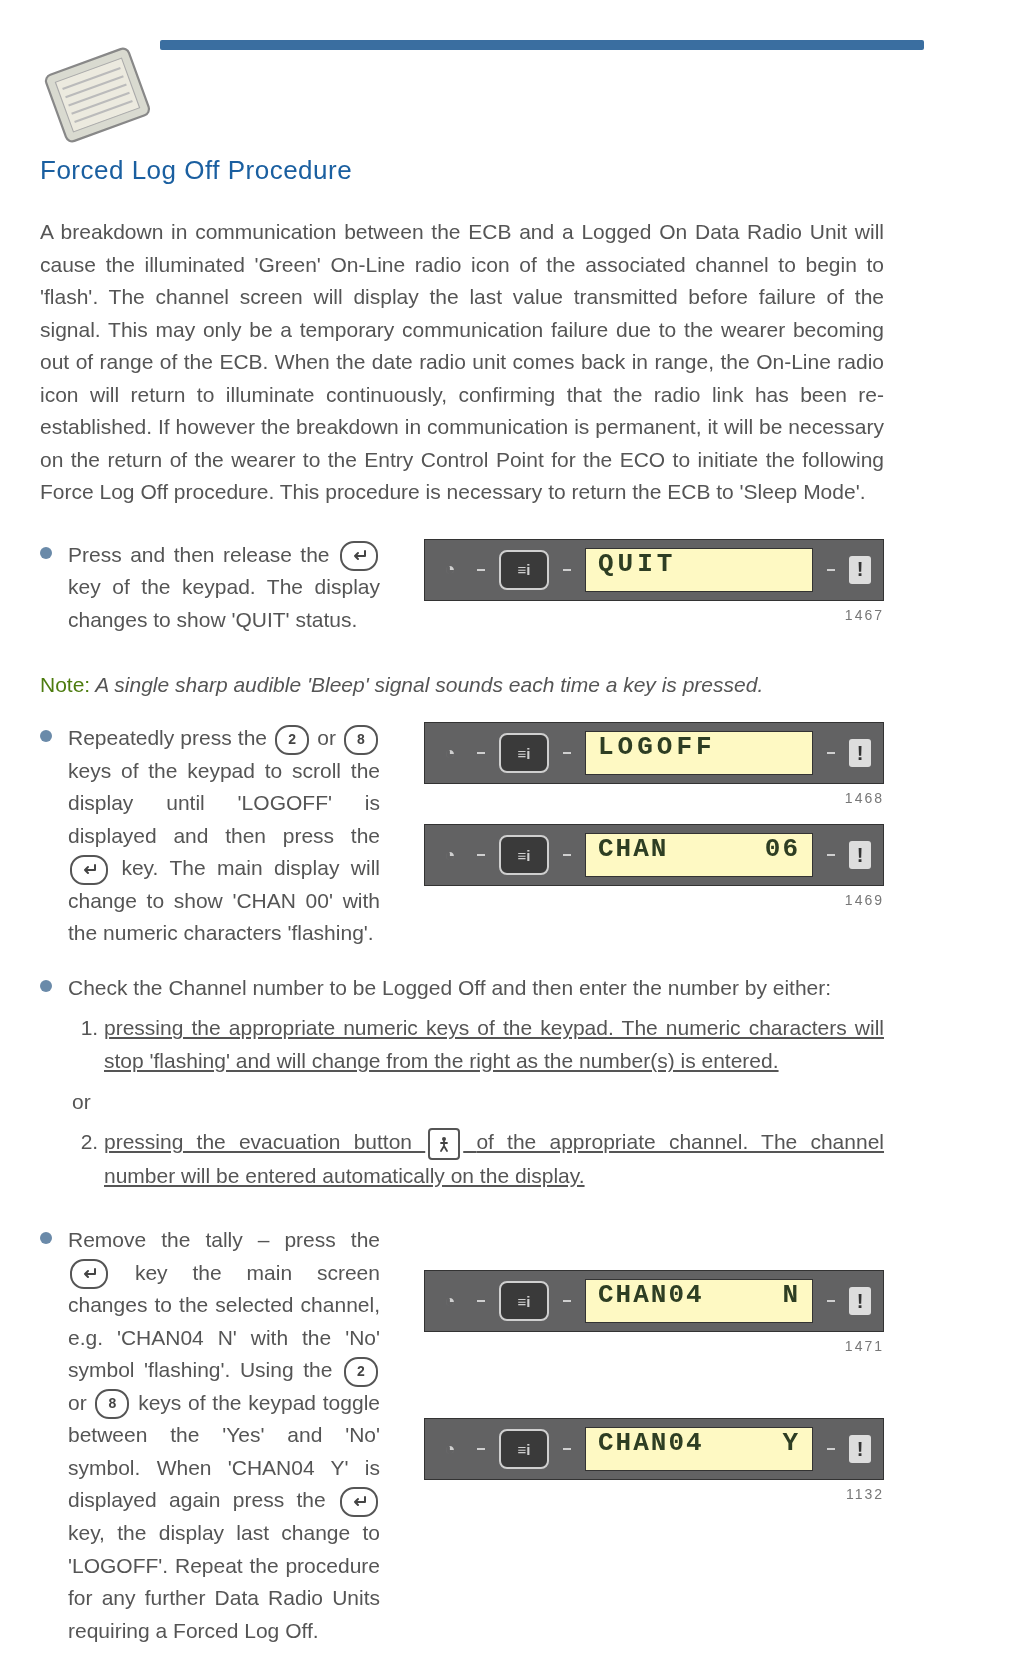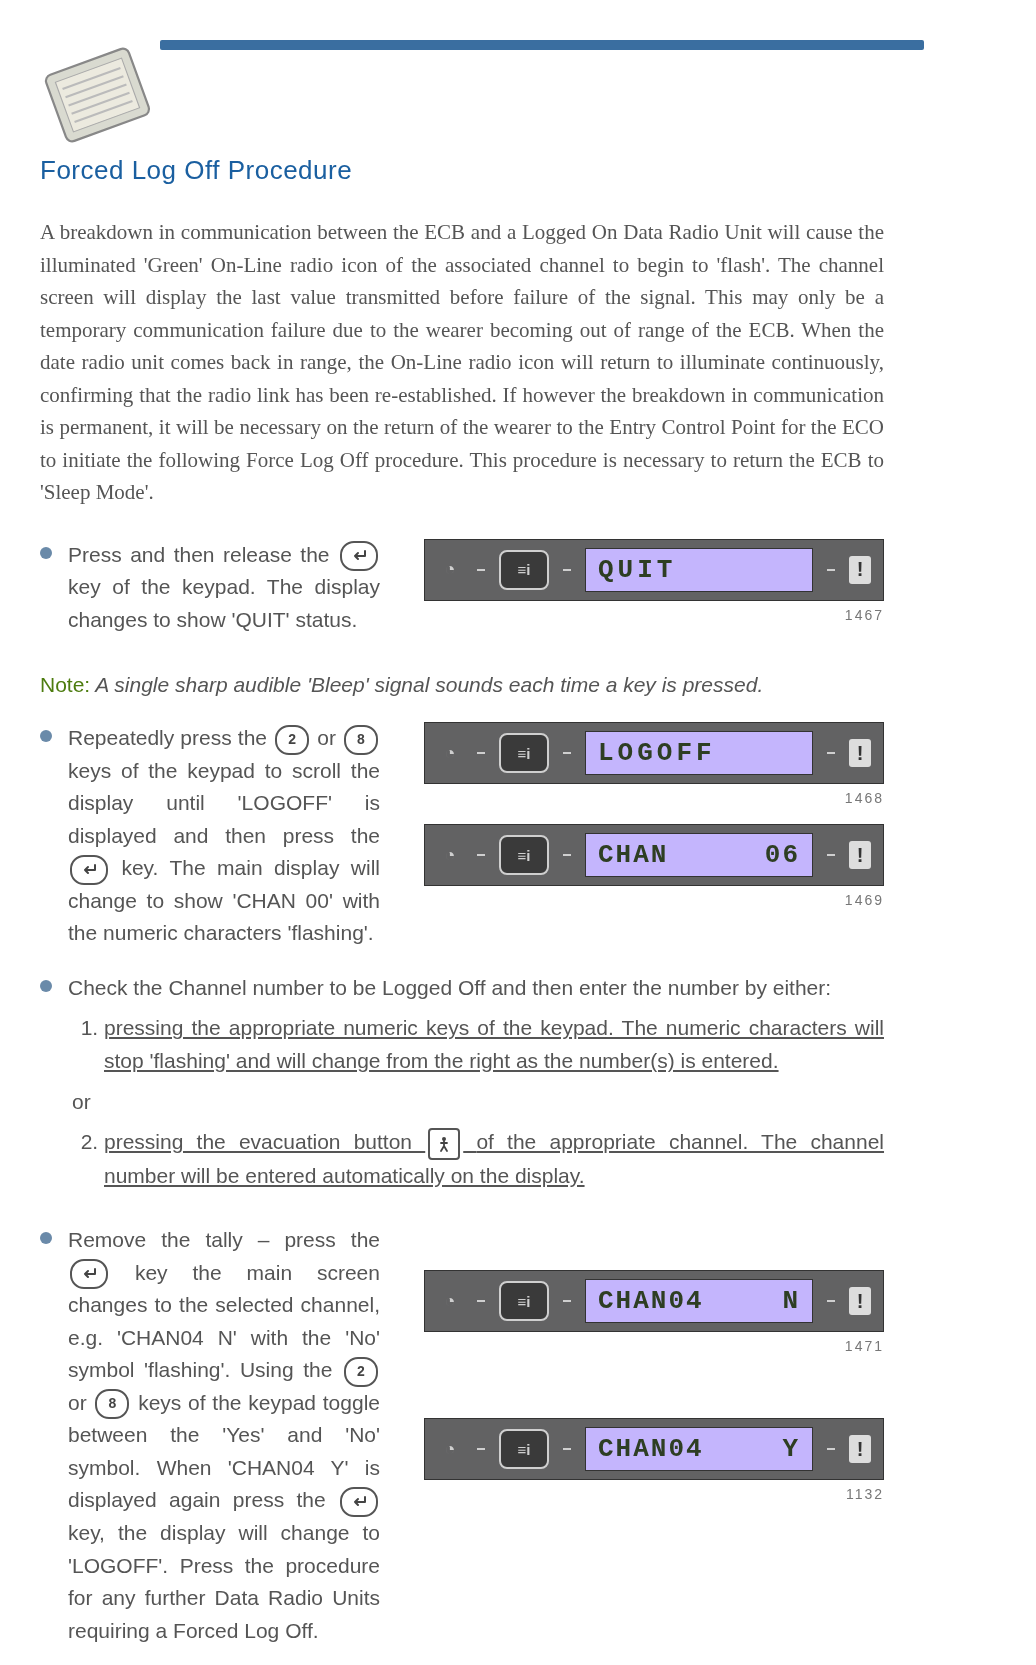--- a/index.html
+++ b/index.html
@@ -36,21 +36,20 @@
     font-size: 26px;
     margin: 105px 0 30px 0;
     letter-spacing: 0.5px;
   }
   p.body-text {
     font-size: 21px;
     line-height: 1.55;
     text-align: justify;
     color: #555;
     margin: 0 0 30px 0;
-    font-family: Liberation Serif, serif;
   }
   .bullet-row {
     display: flex;
     gap: 16px;
     margin-bottom: 22px;
   }
   .bullet {
     width: 12px; height: 12px;
     border-radius: 50%;
     background: #6a8aa9;
@@ -110,23 +109,23 @@
     width:46px; height:36px;
     border-radius:8px;
     background:#3a3a3a;
     border:2px solid #cfcfcf;
     display:flex; align-items:center; justify-content:center;
     color:#cfcfcf; font-size:15px; font-weight:bold;
   }
   .lcd-screen {
     flex:1 1 auto;
     height:42px;
-    background:#c4b5fd;
+    background:#fef9c3;
     border:1px solid #333;
-    display:flex; align-items:center;
+    display:flex; 
     padding:0 12px;
     font-family: "Courier New", monospace;
     font-size:26px;
     font-weight: bold;
     letter-spacing:4px;
     color:#2e3e23;
     justify-content:flex-start;
   }
   .lcd-screen.has-sub { justify-content:space-between; letter-spacing:2px; }
   .lcd-alert {
@@ -282,21 +281,21 @@
         <span>  key the main screen changes to the selected channel, e.g. 'CHAN04 N' with the 'No' symbol 'flashing'. Using the</span>
         <span class="key-icon num">2</span>
         <span> or  </span>
         <span class="key-icon num">8</span>
         <span>  keys of the keypad toggle between the 'Yes' and 'No' symbol.   When 'CHAN04 Y' is displayed again press the  </span>
         <span class="key-icon">
           <svg width="18" height="14" viewBox="0 0 18 14">
               <path d="M15 2 v5 H5 l3 -3 M5 7 l3 3" fill="none" stroke="#444" stroke-width="2" stroke-linecap="round" stroke-linejoin="round"></path>
             </svg>
         </span>
-        <span> key, the display will change to 'LOGOFF'.  Press the procedure for any further Data Radio Units requiring a Forced Log Off.</span>
+        <span> key, the display last change to 'LOGOFF'.  Repeat the procedure for any further Data Radio Units requiring a Forced Log Off.</span>
       </div>
     </div>
     <div class="image-col" style="padding-top:46px;">
       <div class="lcd-module">
         <div class="lcd-side-icon">◔</div>
         <div class="lcd-link"></div>
         <div class="lcd-badge">≡i</div>
         <div class="lcd-link"></div>
         <div class="lcd-screen has-sub">
           <span>CHAN04</span>

